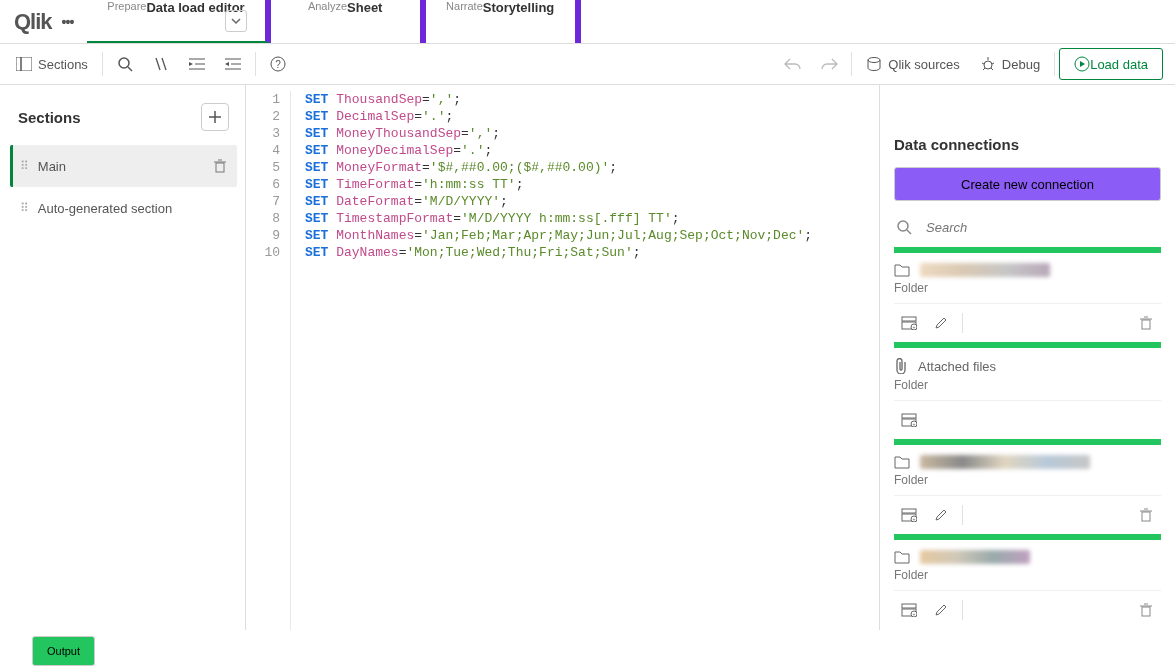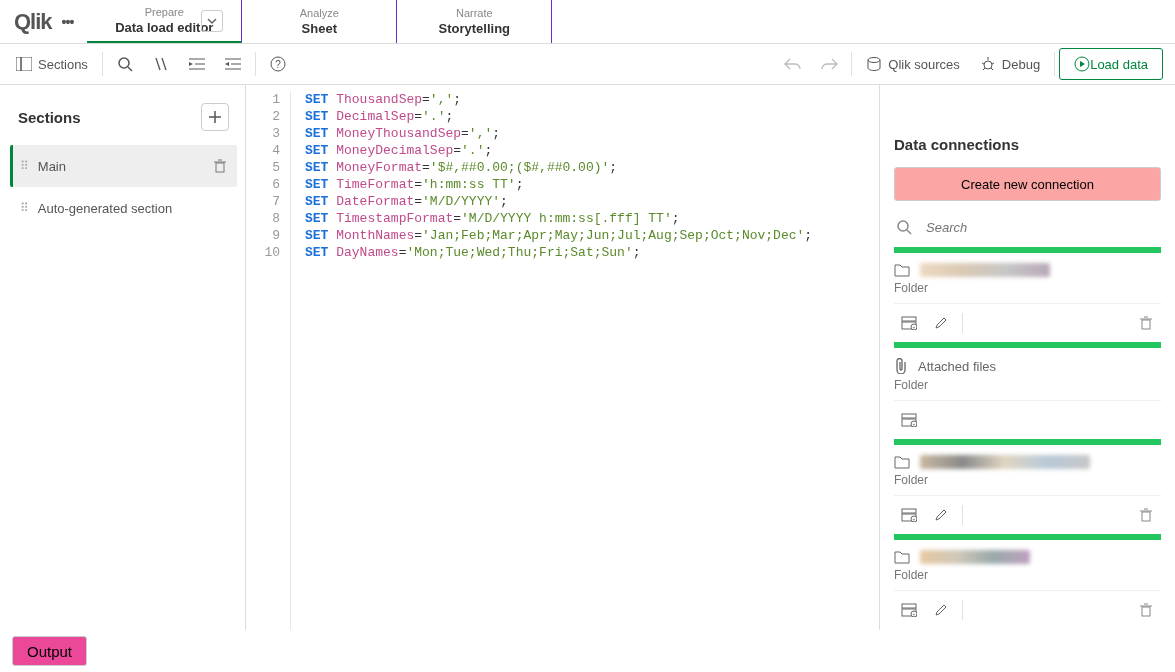--- a/index.html
+++ b/index.html
@@ -1,20 +1,20 @@
 <!DOCTYPE html>
 <html><head>
 <meta charset="utf-8">
 <style>
 * { box-sizing: border-box; margin: 0; padding: 0; }
 body { font-family: -apple-system, BlinkMacSystemFont, "Segoe UI", Arial, sans-serif; font-size: 13px; color: #333; background: #fff; width: 1175px; height: 672px; overflow: hidden; }
 .topbar { display: flex; align-items: stretch; height: 44px; border-bottom: 1px solid #ddd; }
 .logo { display: flex; align-items: center; padding: 0 14px; font-size: 22px; font-weight: 700; color: #555; letter-spacing: -1px; }
 .logo-dots { font-size: 14px; margin-left: 10px; color: #555; }
-.nav-item { display: flex; flex-direction: column; justify-content: center; padding: 0 20px; border-right: 1px solid #6d28d9; position: relative; min-width: 155px; text-align: center; }
+.nav-item { display: flex; flex-direction: row; justify-content: center; padding: 0 20px; border-right: 6px solid #6d28d9; position: relative; min-width: 155px; text-align: center; }
 .nav-item.active { border-bottom: 2px solid #00873d; }
 .nav-sub { font-size: 11px; color: #888; margin-bottom: 2px; }
 .nav-main { font-size: 13px; font-weight: 600; color: #333; }
 .nav-caret { position: absolute; right: 18px; top: 50%; transform: translateY(-50%); border: 1px solid #ccc; border-radius: 3px; width: 22px; height: 22px; display: flex; align-items: center; justify-content: center; }
 .app-title { display: flex; align-items: center; padding: 0 28px; font-size: 14px; font-weight: 600; }
 .app-title svg { margin-left: 8px; }
 
 .toolbar { display: flex; align-items: center; height: 41px; border-bottom: 1px solid #ddd; padding: 0 6px; }
 .tool-btn { display: flex; align-items: center; justify-content: center; width: 36px; height: 32px; cursor: pointer; color: #555; }
 .tool-btn.wlabel { width: auto; padding: 0 10px; gap: 6px; font-size: 13px; }
@@ -34,35 +34,35 @@
 
 .editor { flex: 1; display: flex; font-family: Consolas, "Courier New", monospace; font-size: 13px; line-height: 17px; padding-top: 6px; border-right: 1px solid #ddd; }
 .gutter { width: 45px; text-align: right; color: #999; padding-right: 10px; border-right: 1px solid #e8e8e8; user-select: none; }
 .code { padding-left: 14px; white-space: pre; }
 .kw { color: #1a6fdb; font-weight: 600; }
 .var { color: #c04a8b; }
 .str { color: #5a8a2a; }
 
 .right-panel { width: 295px; padding: 14px 14px 0 14px; overflow-y: auto; }
 .rp-title { font-size: 15px; font-weight: 600; margin-bottom: 14px; margin-top: 37px; }
-.new-conn-btn { width: 100%; height: 34px; border: 1px solid #ccc; border-radius: 3px; background: #fca5a5; font-size: 13px; margin-bottom: 14px; }
+.new-conn-btn { width: 100%; height: 34px; border: 1px solid #ccc; border-radius: 3px; background: #8b5cf6; font-size: 13px; margin-bottom: 14px; }
 .rp-search { display: flex; align-items: center; gap: 14px; padding: 4px 2px; margin-bottom: 8px; color: #888; }
 .rp-search input { border: none; outline: none; font-size: 13px; font-style: italic; color: #888; flex: 1; }
 .conn-item { border-top: 6px solid #22c55e; padding: 10px 0 6px 0; }
 .conn-head { display: flex; align-items: center; gap: 10px; color: #666; }
 .blur-name { background: linear-gradient(90deg,#eed9c0,#d9c9b3,#c6c6c6,#b8a8b8); filter: blur(2px); height: 14px; width: 130px; border-radius: 2px; }
 .blur-name.b2 { background: linear-gradient(90deg,#c9b8a0,#8a8a8a,#e0d5c0,#b8c9d9,#c6c6c6); width: 170px; }
 .blur-name.b3 { background: linear-gradient(90deg,#e6c9a0,#d0c8b8,#9aa,#c0a0c0); width: 110px; }
 .conn-type { font-size: 12px; color: #777; margin: 4px 0 8px 0; }
 .conn-actions { display: flex; align-items: center; gap: 2px; border-top: 1px solid #f0f0f0; padding-top: 6px; }
 .conn-actions .tool-btn { width: 30px; height: 26px; }
 .conn-actions .del { margin-left: auto; }
 
 .bottom { height: 42px; display: flex; align-items: center; padding: 0 12px; }
-.output-btn { height: 30px; padding: 0 14px; border: 1px solid #ccc; border-radius: 3px; background: #ec4899; font-size: 15px; }
+.output-btn { height: 30px; padding: 0 14px; border: 1px solid #ccc; border-radius: 3px; background: #22c55e; font-size: 11px; margin-left: 20px; }
 
 svg { display: block; }
 </style>
 </head>
 <body>
 
 <div class="topbar">
   <div class="logo">
     <span>Qlik</span>
     <span class="logo-dots">•••</span>

